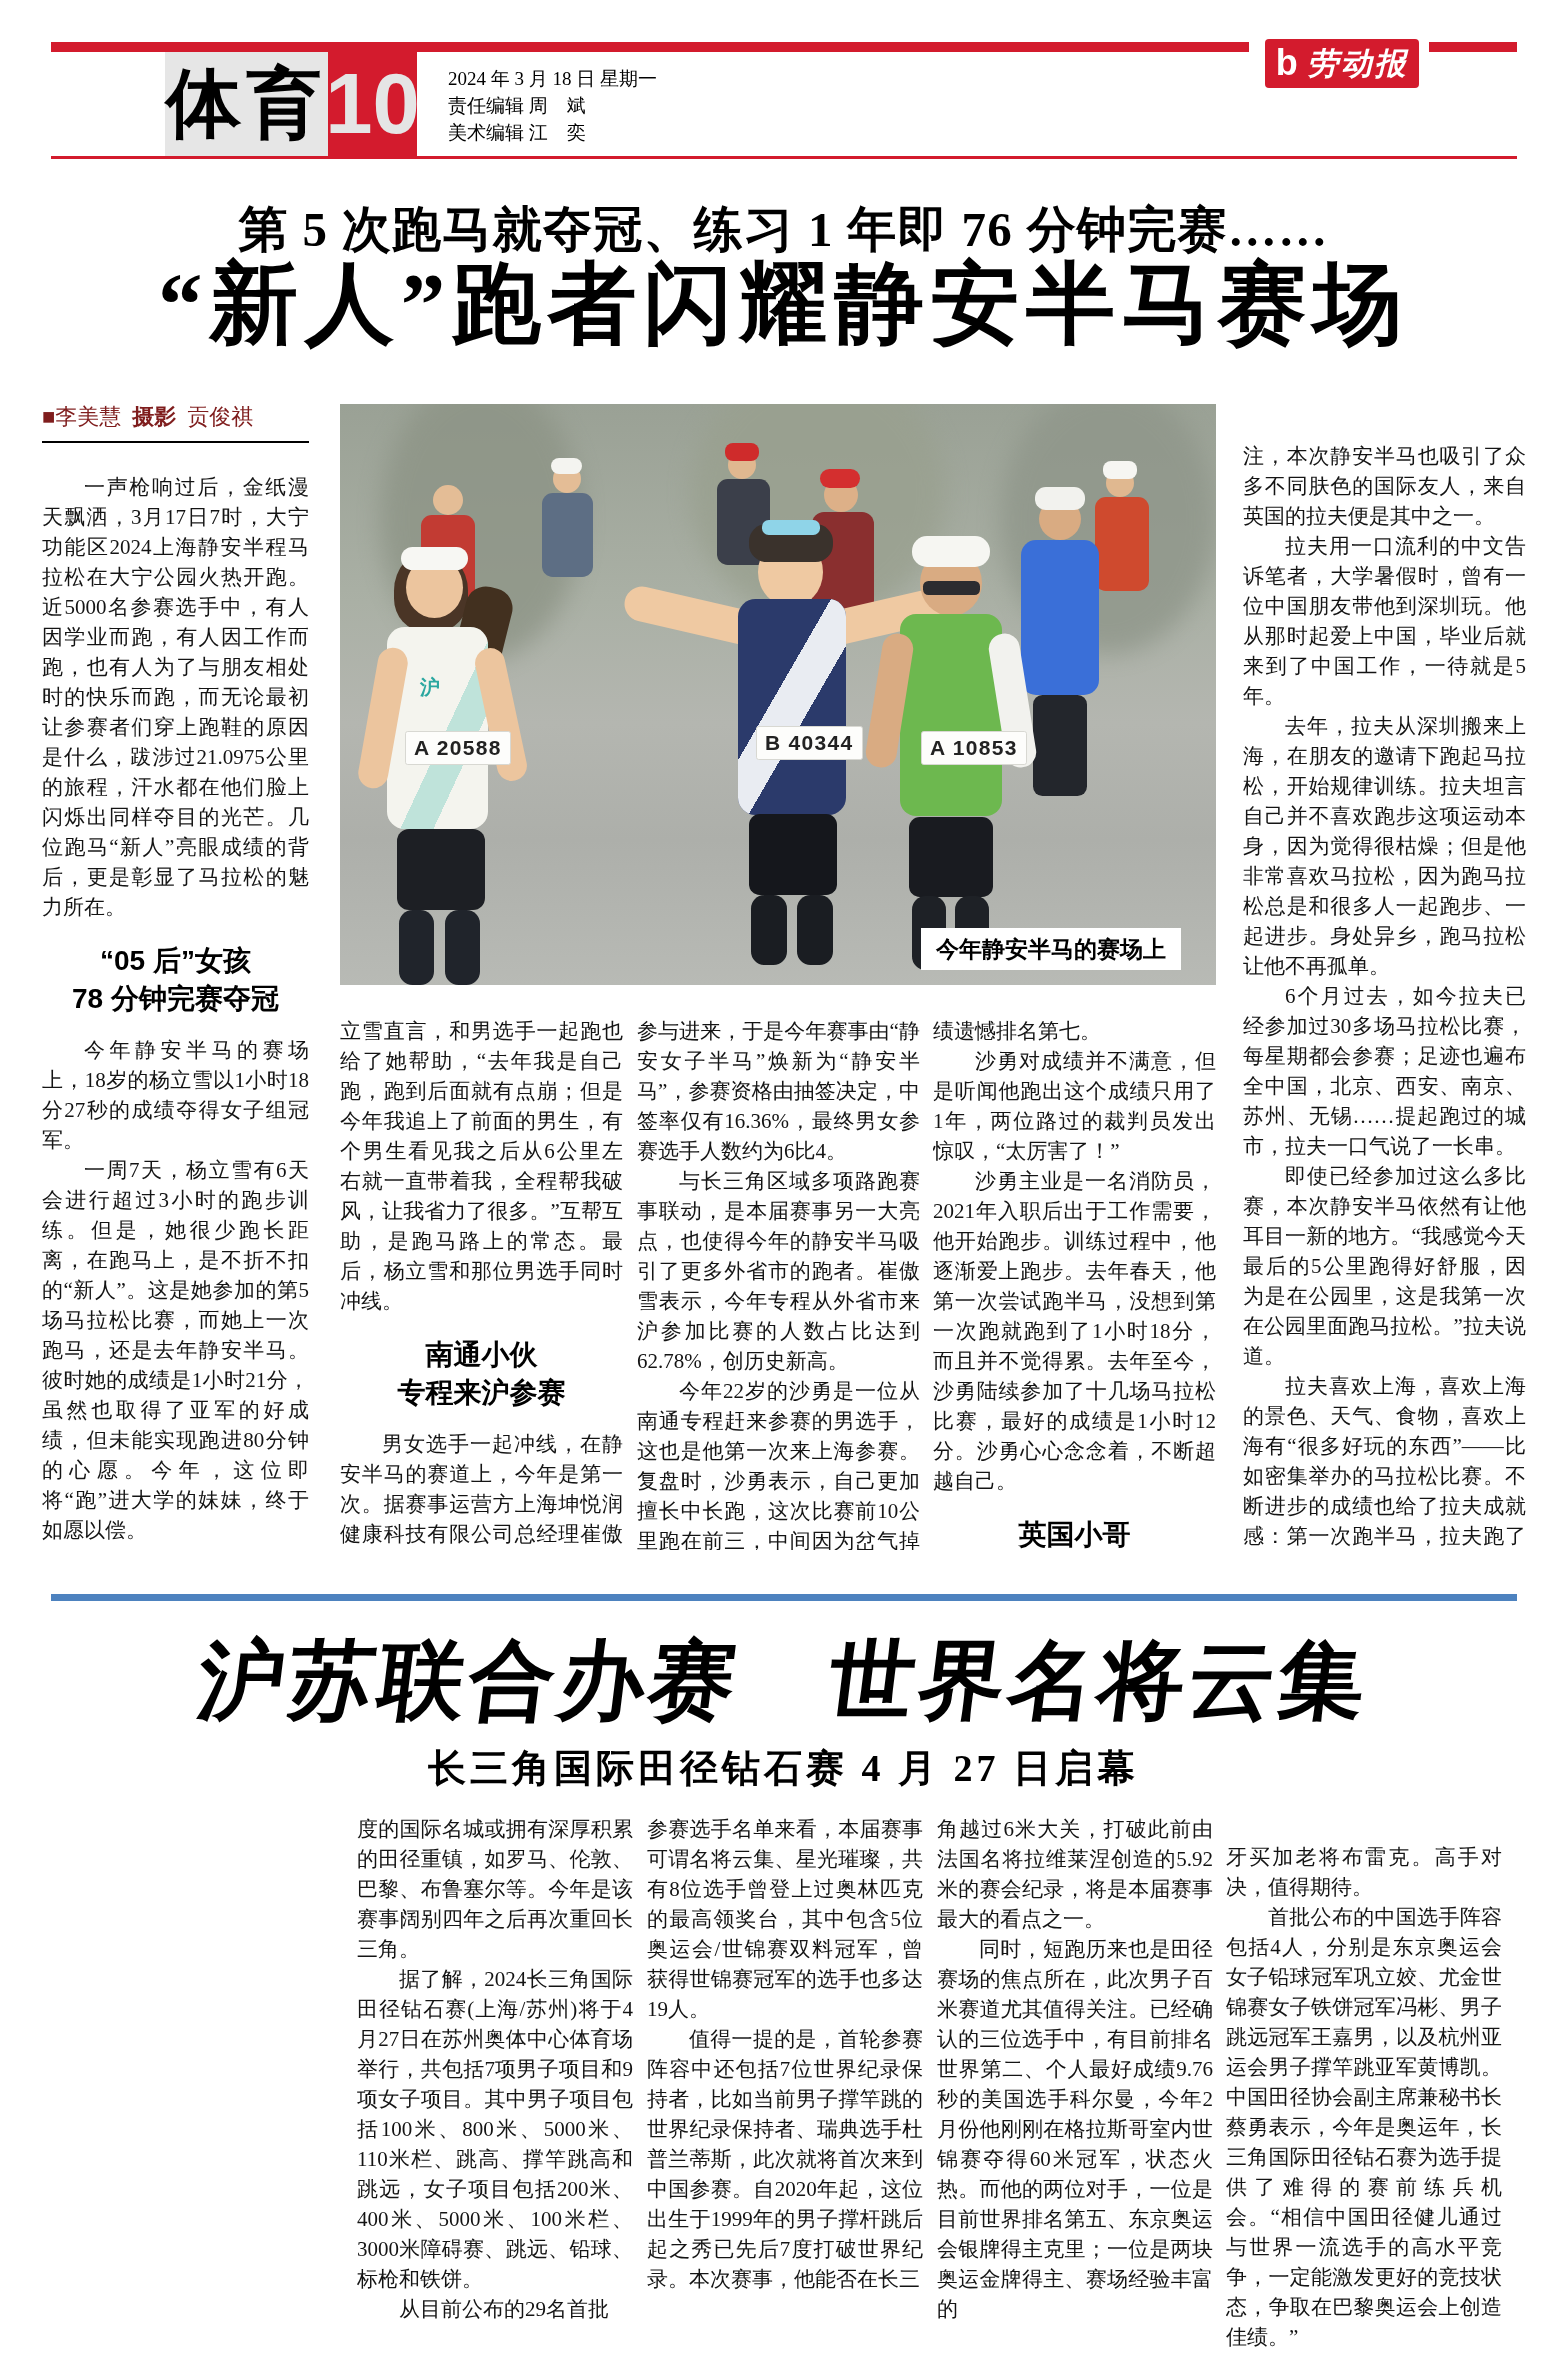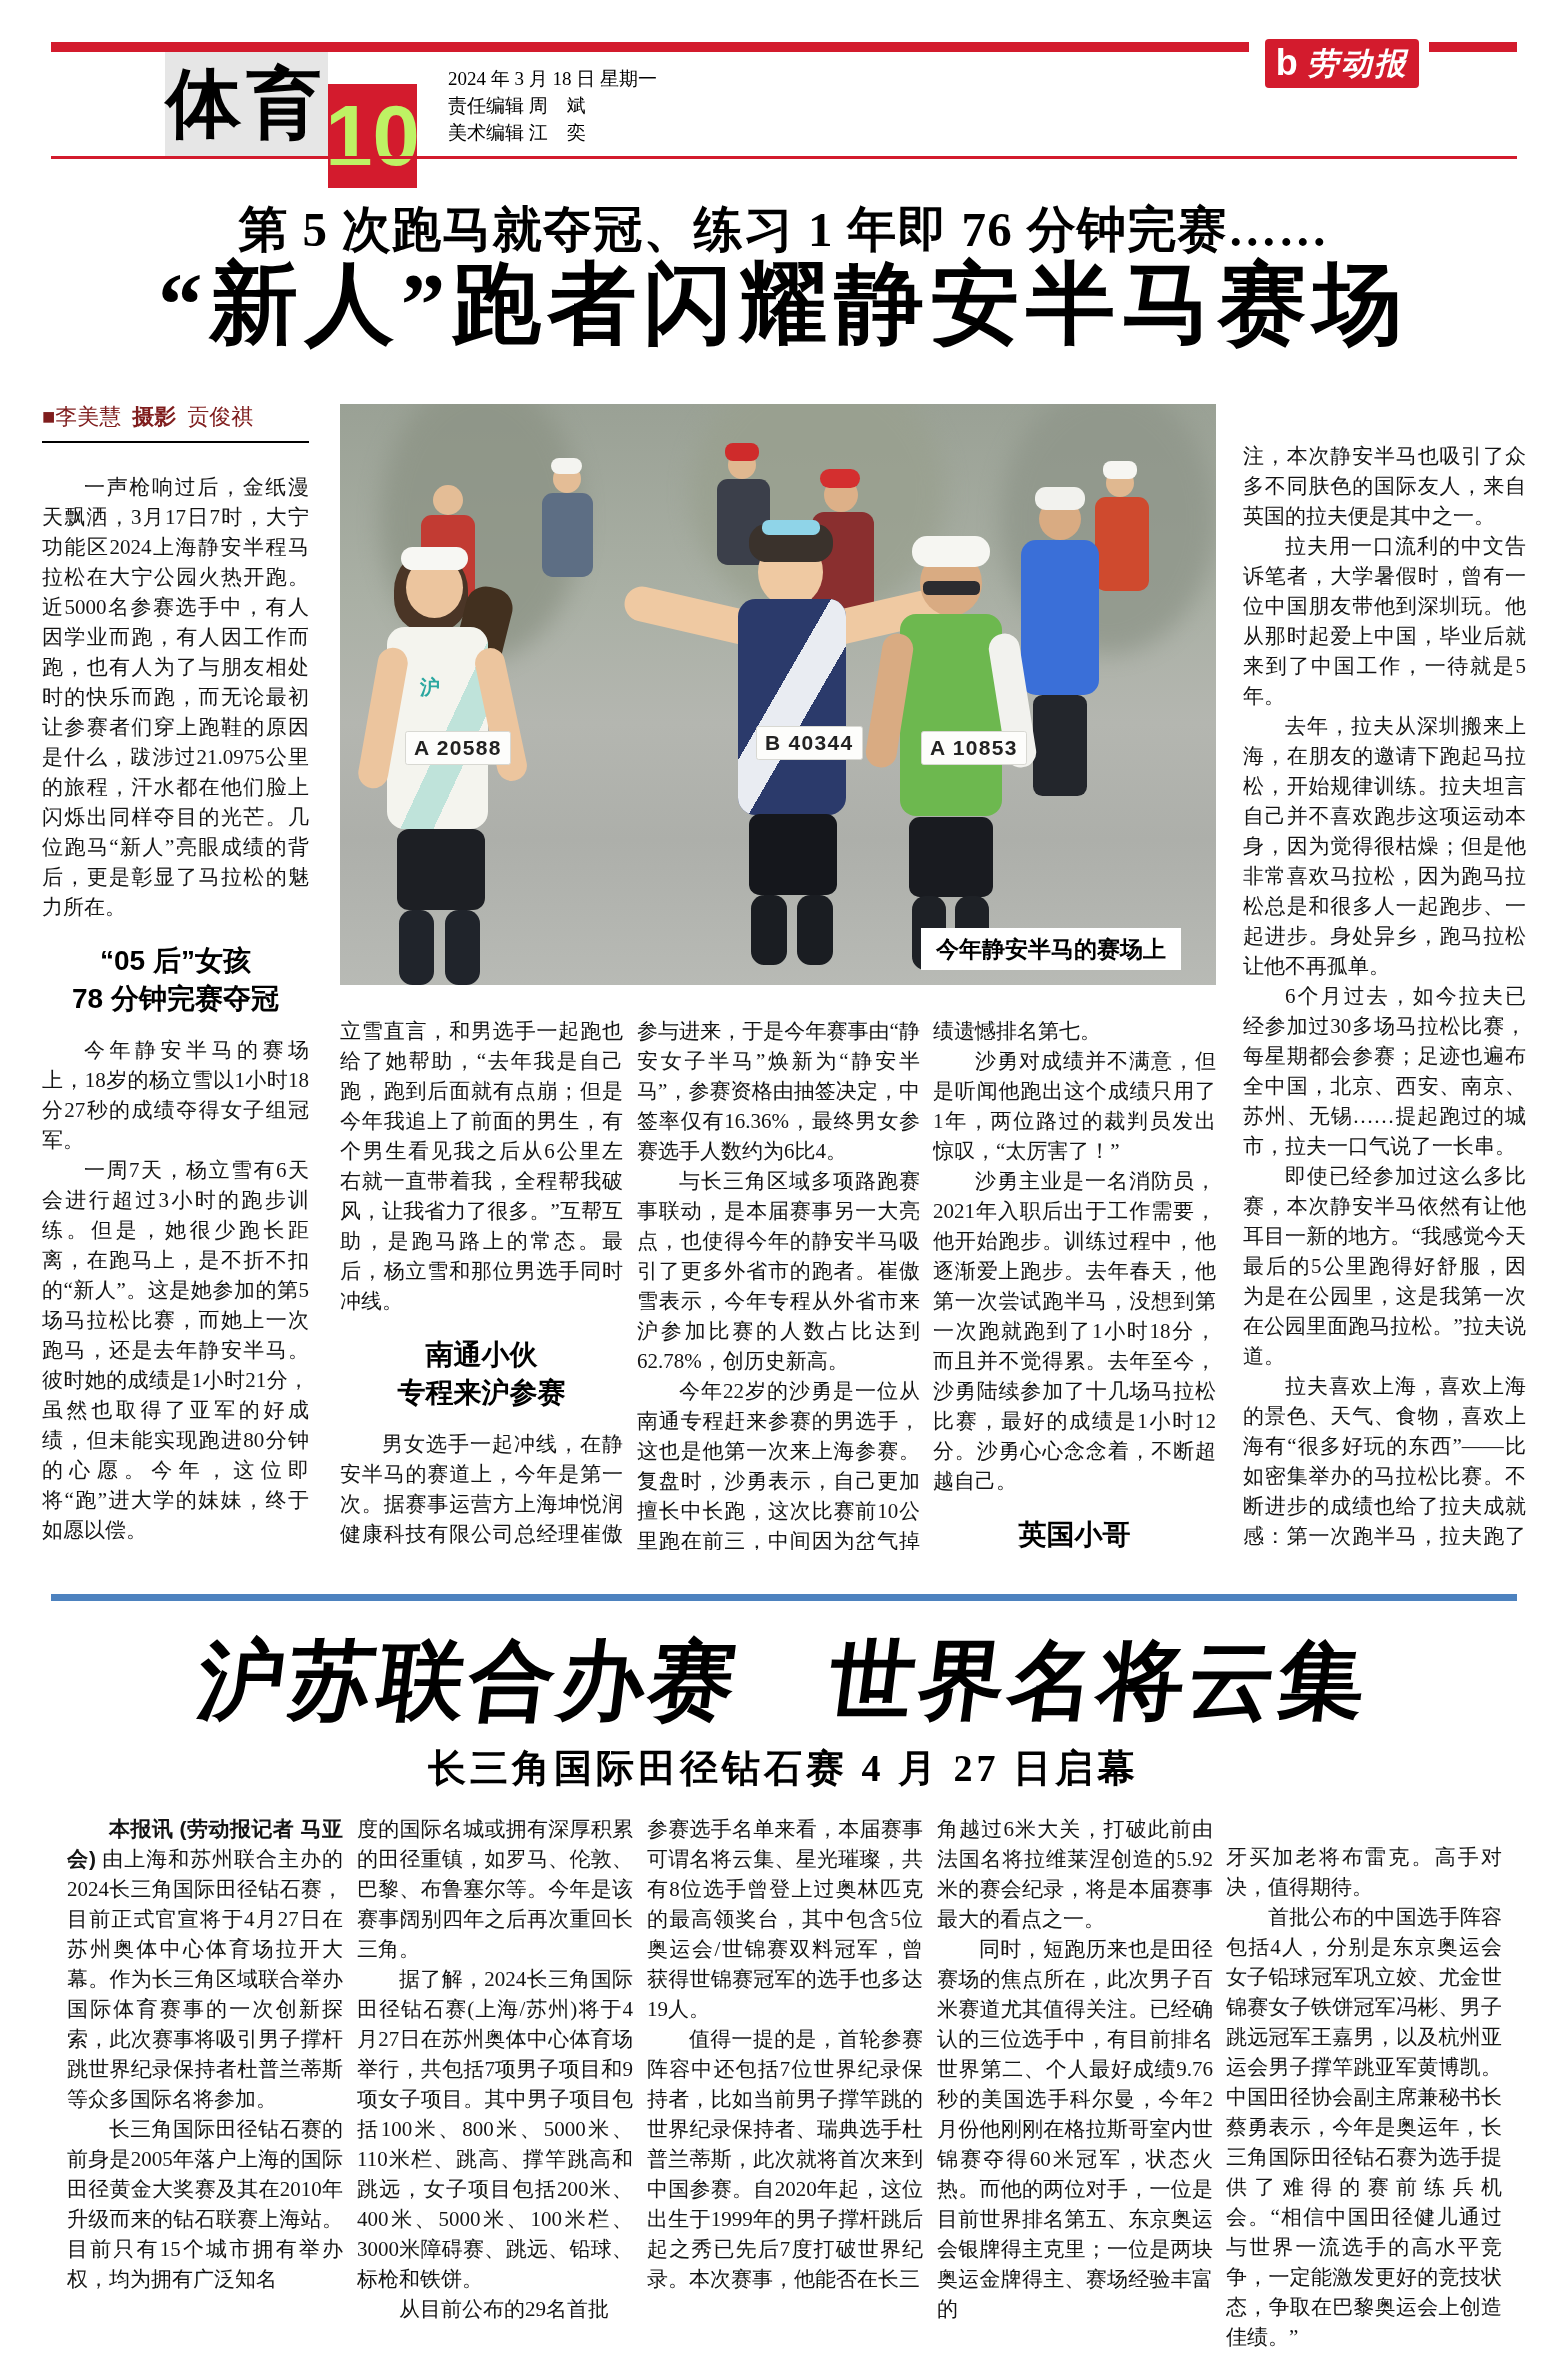--- a/index.html
+++ b/index.html
@@ -13,21 +13,21 @@
   .redbar.right{left:1429px;width:88px;}
   .red-rule{position:absolute;left:51px;top:156px;width:1466px;height:3.4px;background:#d31b2d;}
   .section-box{
     position:absolute;left:165px;top:52px;width:163px;height:104px;background:#e6e6e6;
     display:flex;align-items:center;justify-content:center;
     font-family:"Liberation Sans","DejaVu Sans",sans-serif;font-weight:900;font-size:75px;letter-spacing:5.4px;color:#000;
   }
   .pagenum-box{
     position:absolute;left:328px;top:52px;width:89px;height:104px;background:#d31b2d;
     display:flex;align-items:center;justify-content:center;
-    font-family:"Liberation Sans","DejaVu Sans",sans-serif;font-weight:900;font-size:85px;color:#bef264;margin-top:32px;
+    font-family:"Liberation Sans","DejaVu Sans",sans-serif;font-weight:900;font-size:85px;color:#e5e5e5;
   }
   .date-block{position:absolute;left:448px;top:65px;font-size:19px;line-height:27px;color:#000;}
   .masthead{
     position:absolute;left:1265px;top:39px;width:154px;height:49px;background:#d31b2d;border-radius:4px;
     display:flex;align-items:center;justify-content:center;gap:9.4px;color:#fff;
   }
   .masthead .bmark{
     font-family:"Liberation Sans","DejaVu Sans",sans-serif;font-weight:900;font-size:36px;line-height:1;
     transform:translateY(-1.3px);
   }
@@ -246,24 +246,20 @@
       <div class="blk blk-p">拉夫喜欢上海，喜欢上海的景色、天气、食物，喜欢上海有“很多好玩的东西”——比如密集举办的马拉松比赛。不断进步的成绩也给了拉夫成就感：第一次跑半马，拉夫跑了2小时40分钟；本次比赛中，拉夫以1小时43分钟的成绩完赛，个人最好成绩又提速了2分钟。</div>
     </div>
 
   <div class="divider"></div>
 
   <div class="bottom-headline-wrap">
     <span class="bottom-headline">沪苏联合办赛　世界名将云集</span>
   </div>
   <div class="bottom-subheadline">长三角国际田径钻石赛 4 月 27 日启幕</div>
 
-  <div class="col bot-col1">
-      <div class="blk blk-p"><b>本报讯 (劳动报记者 马亚会)</b> 由上海和苏州联合主办的2024长三角国际田径钻石赛，目前正式官宣将于4月27日在苏州奥体中心体育场拉开大幕。作为长三角区域联合举办国际体育赛事的一次创新探索，此次赛事将吸引男子撑杆跳世界纪录保持者杜普兰蒂斯等众多国际名将参加。</div>
-      <div class="blk blk-p">长三角国际田径钻石赛的前身是2005年落户上海的国际田径黄金大奖赛及其在2010年升级而来的钻石联赛上海站。目前只有15个城市拥有举办权，均为拥有广泛知名</div>
-    </div>
   <div class="col bot-col2">
       <div class="blk blk-cont">度的国际名城或拥有深厚积累的田径重镇，如罗马、伦敦、巴黎、布鲁塞尔等。今年是该赛事阔别四年之后再次重回长三角。</div>
       <div class="blk blk-p">据了解，2024长三角国际田径钻石赛(上海/苏州)将于4月27日在苏州奥体中心体育场举行，共包括7项男子项目和9项女子项目。其中男子项目包括100米、800米、5000米、110米栏、跳高、撑竿跳高和跳远，女子项目包括200米、400米、5000米、100米栏、3000米障碍赛、跳远、铅球、标枪和铁饼。</div>
       <div class="blk blk-p">从目前公布的29名首批</div>
     </div>
   <div class="col bot-col3">
       <div class="blk blk-cont">参赛选手名单来看，本届赛事可谓名将云集、星光璀璨，共有8位选手曾登上过奥林匹克的最高领奖台，其中包含5位奥运会/世锦赛双料冠军，曾获得世锦赛冠军的选手也多达19人。</div>
       <div class="blk blk-p">值得一提的是，首轮参赛阵容中还包括7位世界纪录保持者，比如当前男子撑竿跳的世界纪录保持者、瑞典选手杜普兰蒂斯，此次就将首次来到中国参赛。自2020年起，这位出生于1999年的男子撑杆跳后起之秀已先后7度打破世界纪录。本次赛事，他能否在长三</div>
     </div>
   <div class="col bot-col4">

